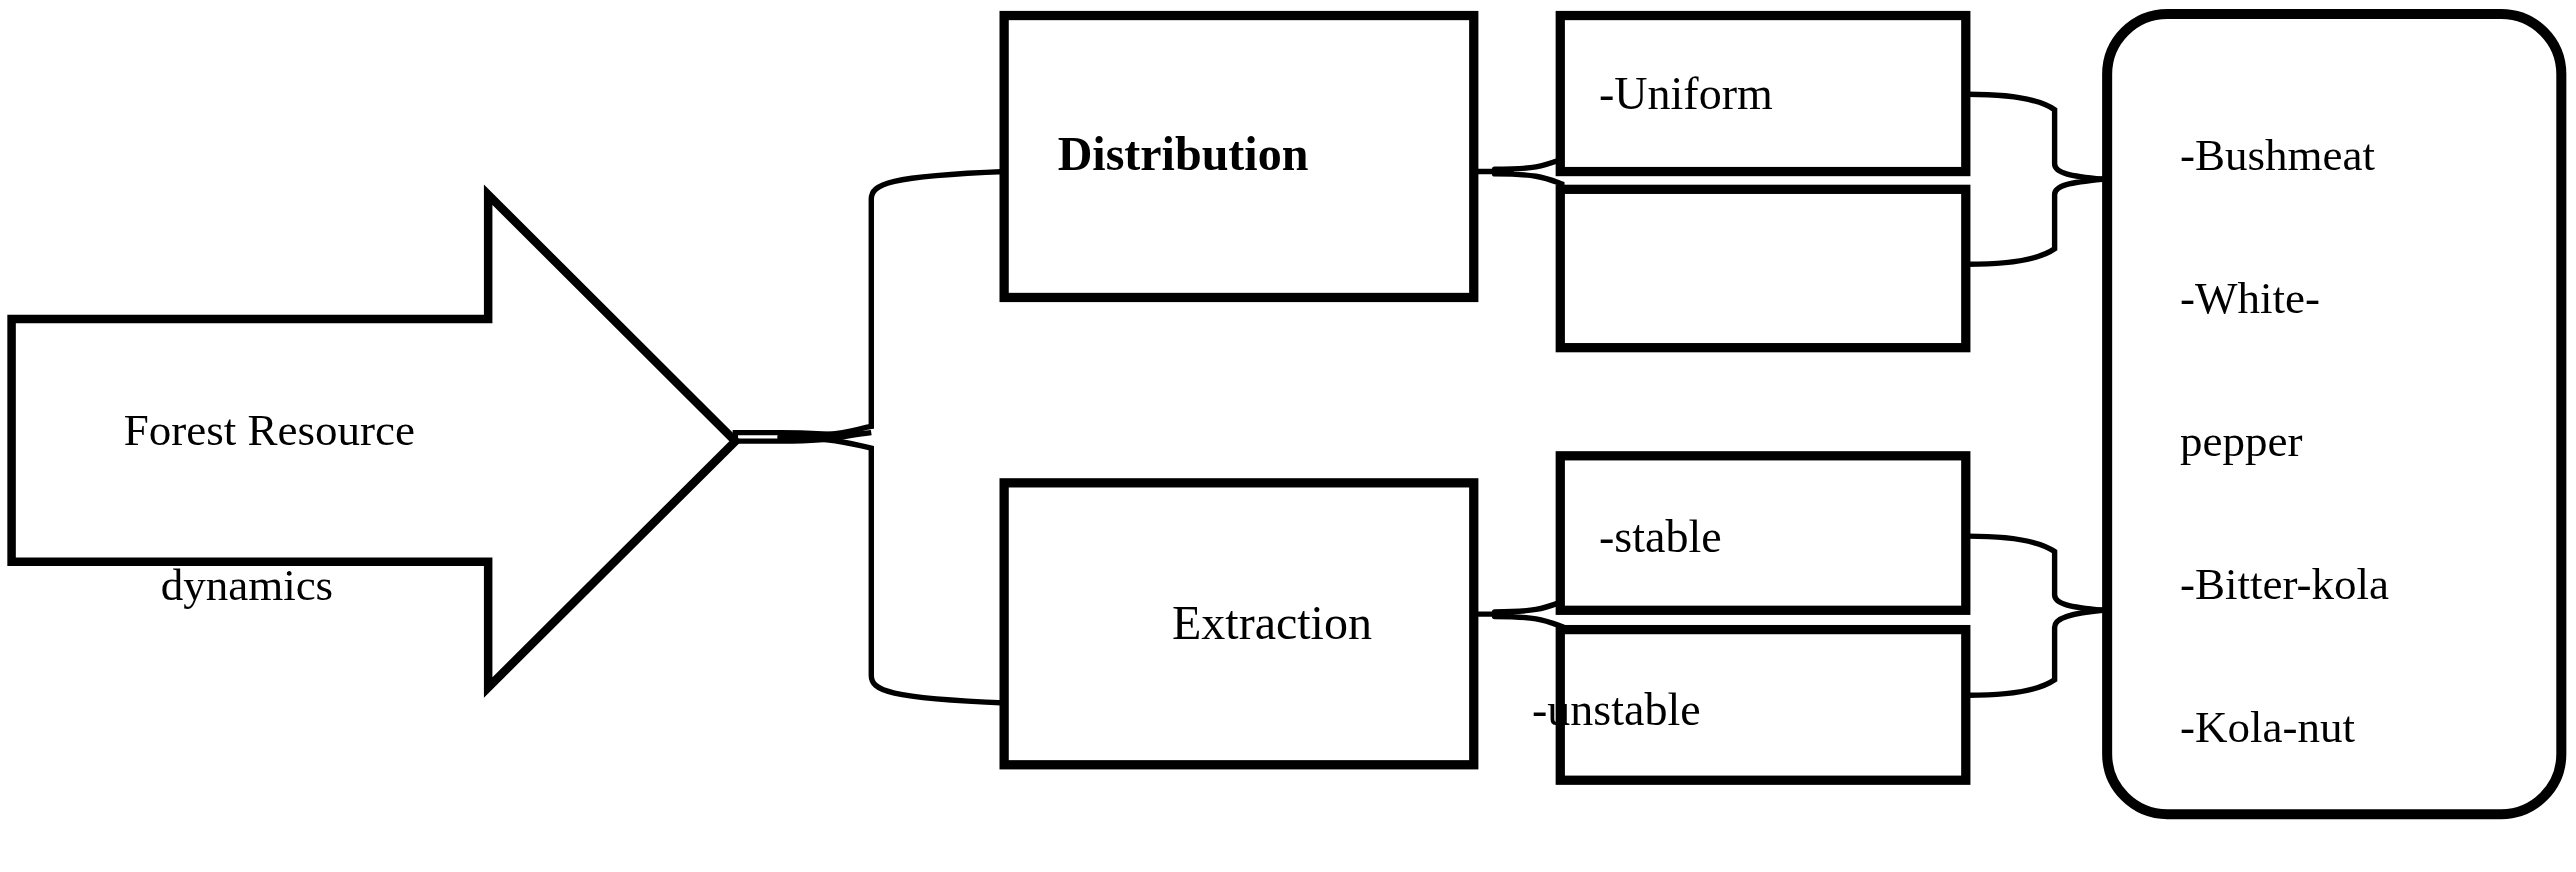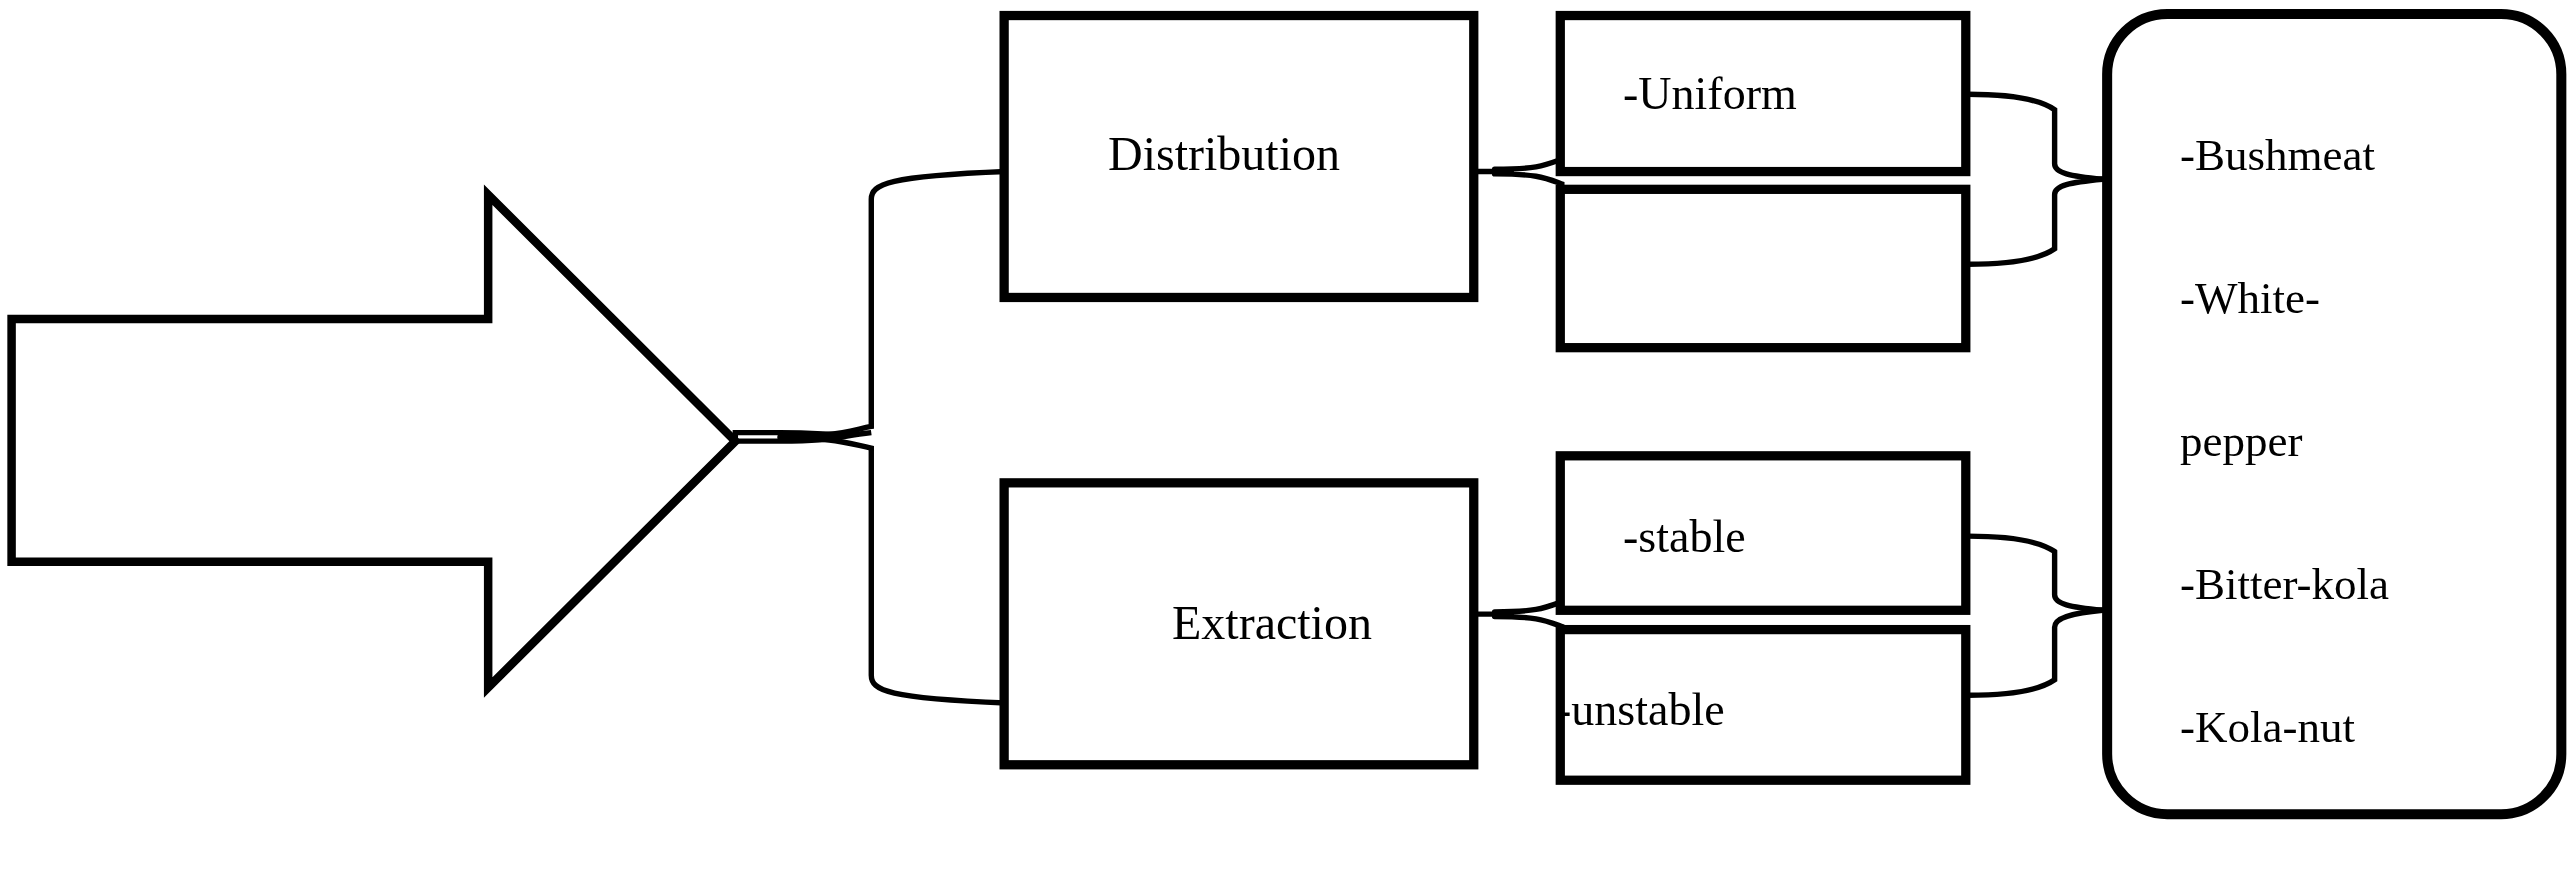--- a/index.html
+++ b/index.html
@@ -41,34 +41,34 @@
   #arrow-text-block .line2 {
     display: block;
     margin-top: 65px;
   }
   
   .box-label {
     font-size: 48px;
     text-align: center;
   }
   #distribution-label {
-    left: 989px;
+    left: 948px;
     top: 130px;
     width: 470px;
+    font-weight: bold;
   }
   #extraction-label {
     left: 1037px;
     top: 599px;
     width: 470px;
   }
   
   .sub-label {
     font-size: 46px;
     text-align: left;
-    margin-left: 24px;
   }
   #uniform-label  { left: 1599px; top: 71px;  width: 371px; }
   #spatial-label  { left: 1599px; top: 247px; width: 371px; }
   #stable-label   { left: 1599px; top: 514px; width: 371px; }
   #unstable-label { left: 1532px; top: 687px; width: 371px; }
   
   #product-list {
     left: 2180px;
     top: 39px;
     width: 371px;
@@ -155,20 +155,24 @@
     <path d="M 2548,900
          C 2600,900 2640,894 2660,880
          L 2660,812
          C 2660,800 2680,794 2722,790" fill="none" stroke="#000000" stroke-width="7" stroke-linecap="round"></path>
     <path d="M 2700,790 L 2730,790" fill="none" stroke="#000000" stroke-width="7"></path>
 
     <rect x="2728" y="18" width="588" height="1036" rx="78" ry="78" fill="#ffffff" stroke="#000000" stroke-width="13"></rect>
 
   </svg>
 
+  <div class="node-label" id="arrow-text-block">
+    <span>Forest Resource</span>
+    <span class="line2">dynamics</span>
+  </div>
 
   <div class="node-label box-label" id="distribution-label">Distribution</div>
 
   <div class="node-label box-label" id="extraction-label">Extraction</div>
 
   <div class="node-label sub-label" id="uniform-label">-Uniform</div>
 
 
   <div class="node-label sub-label" id="stable-label">-stable</div>
 

